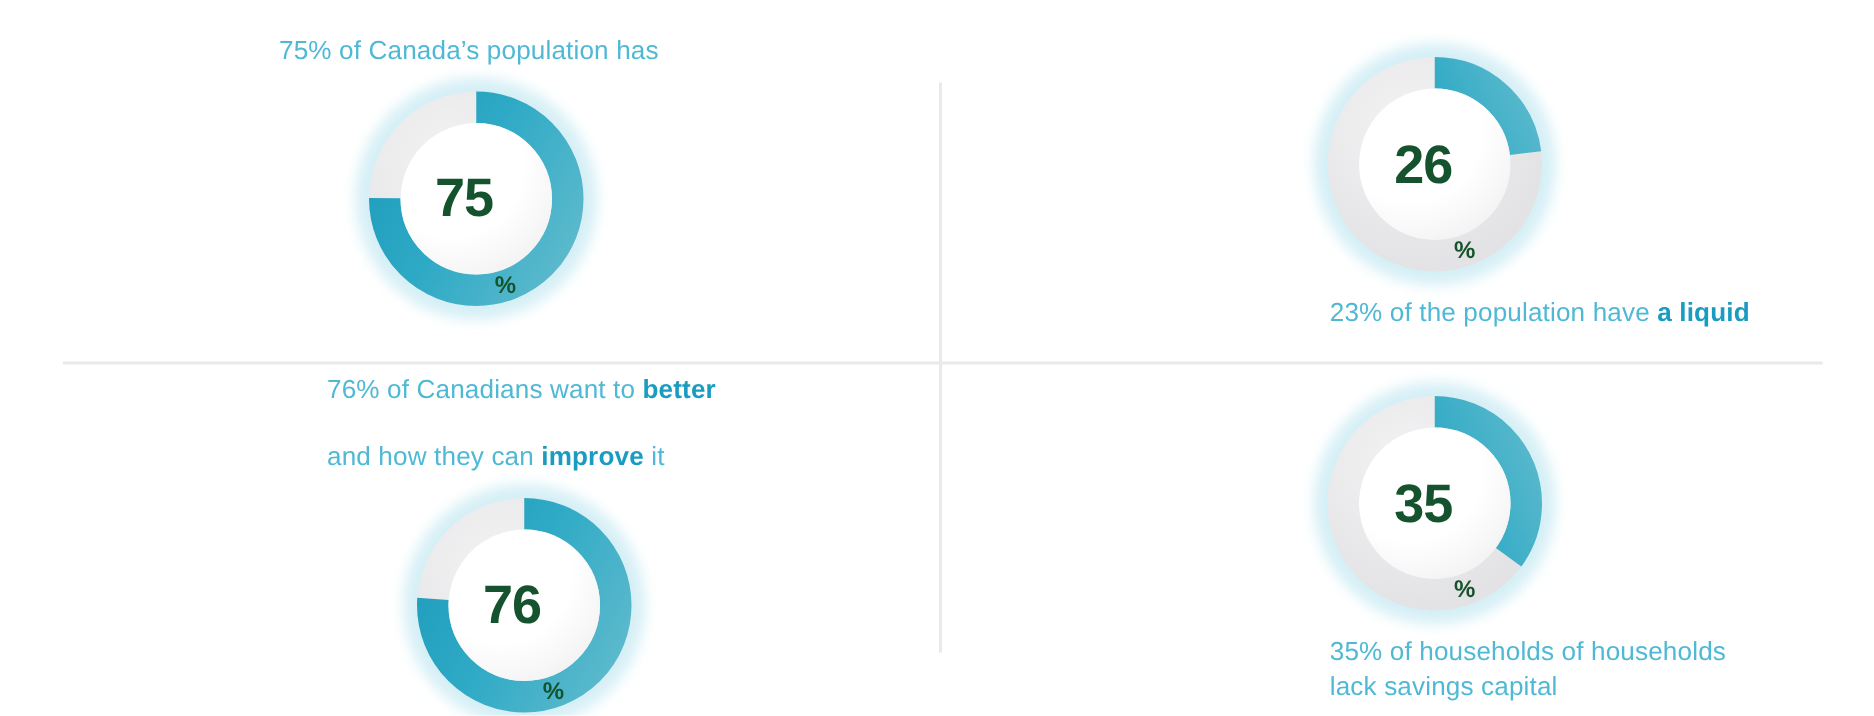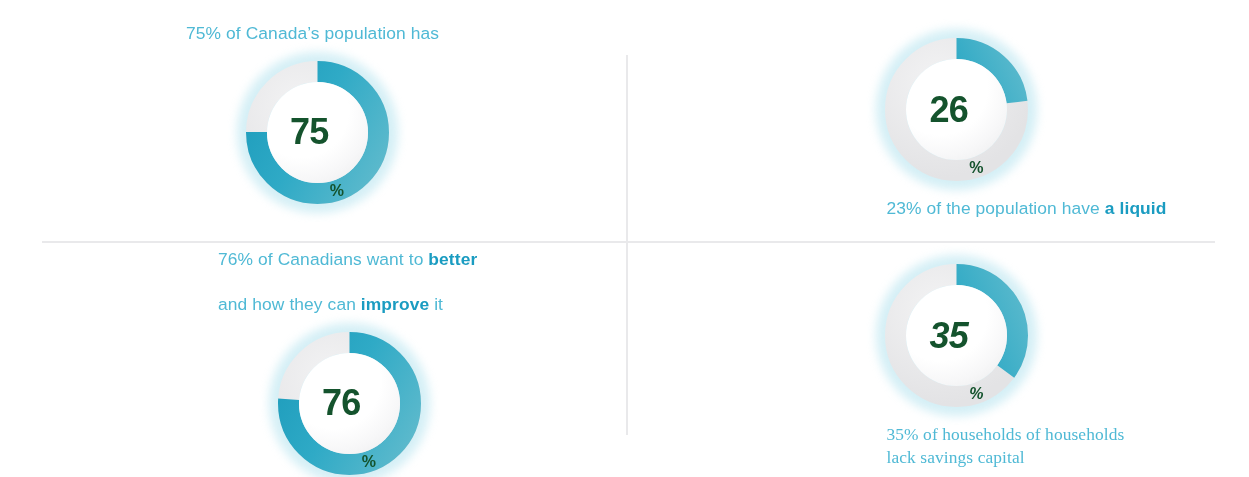--- a/index.html
+++ b/index.html
@@ -63,33 +63,33 @@
     font-weight: 700;
   }
 
   .cap-right { }
   .cap-left  { text-align: left; }
 
   
   .cell-tl .caption { width: 330px; margin-left: 82px; }
   .cell-bl .caption { width: 330px; margin-left: 82px; }
   .cell-tr .caption { width: 330px; margin-left: 222px; }
-  .cell-br .caption { width: 330px; margin-left: 222px; font-family: Liberation Serif, serif; }
+  .cell-br .caption { width: 330px; margin-left: 222px; }
 
   
   .donut-slot {
     position: relative;
     width: 175px;
     height: 175px;
     flex: 0 0 auto;
   }
   .cell-tl .donut-slot { margin-left: 14px; }
   .cell-bl .donut-slot { margin-left: 14px; }
   .cell-tr .donut-slot { order: -1; margin-left: 32px; }
-  .cell-br .donut-slot { order: -1; margin-left: 32px; font-style: italic; }
+  .cell-br .donut-slot { order: -1; margin-left: 32px; }
 
   .donut {
     position: absolute;
     left: 15px;
     top: 15px;
     width: 145px;
     height: 145px;
   }
 
   

